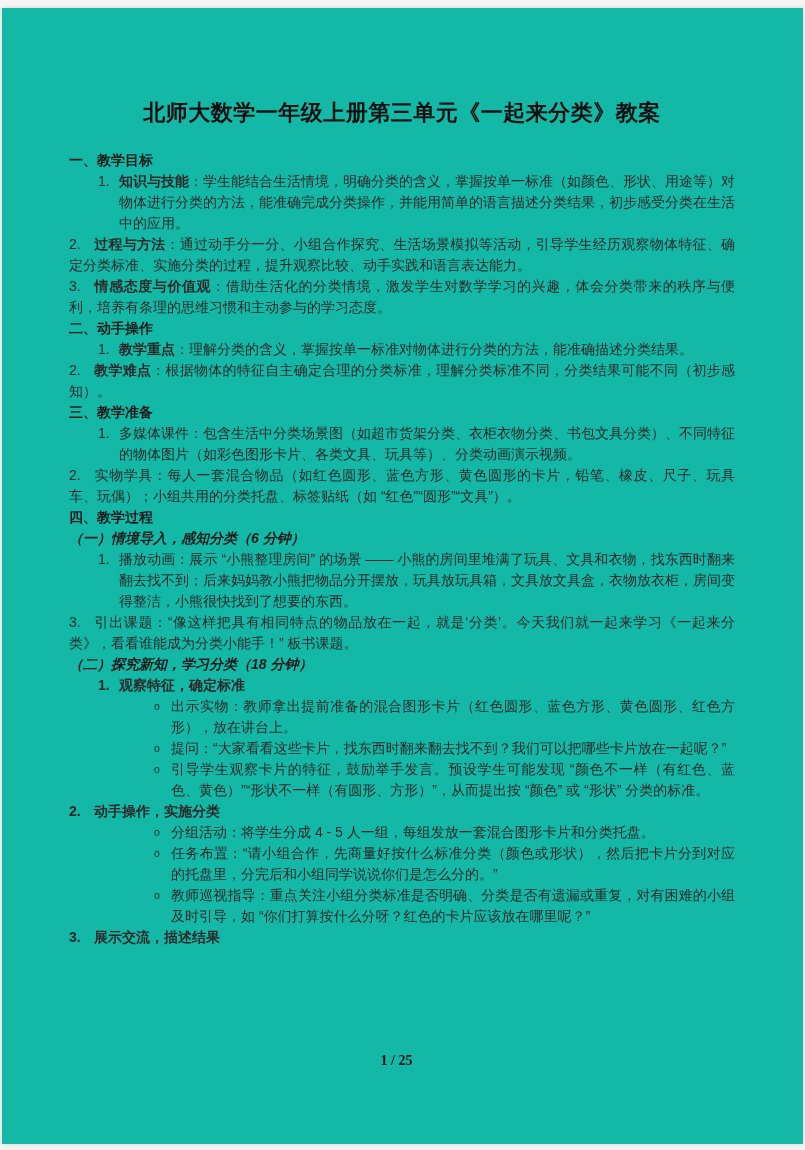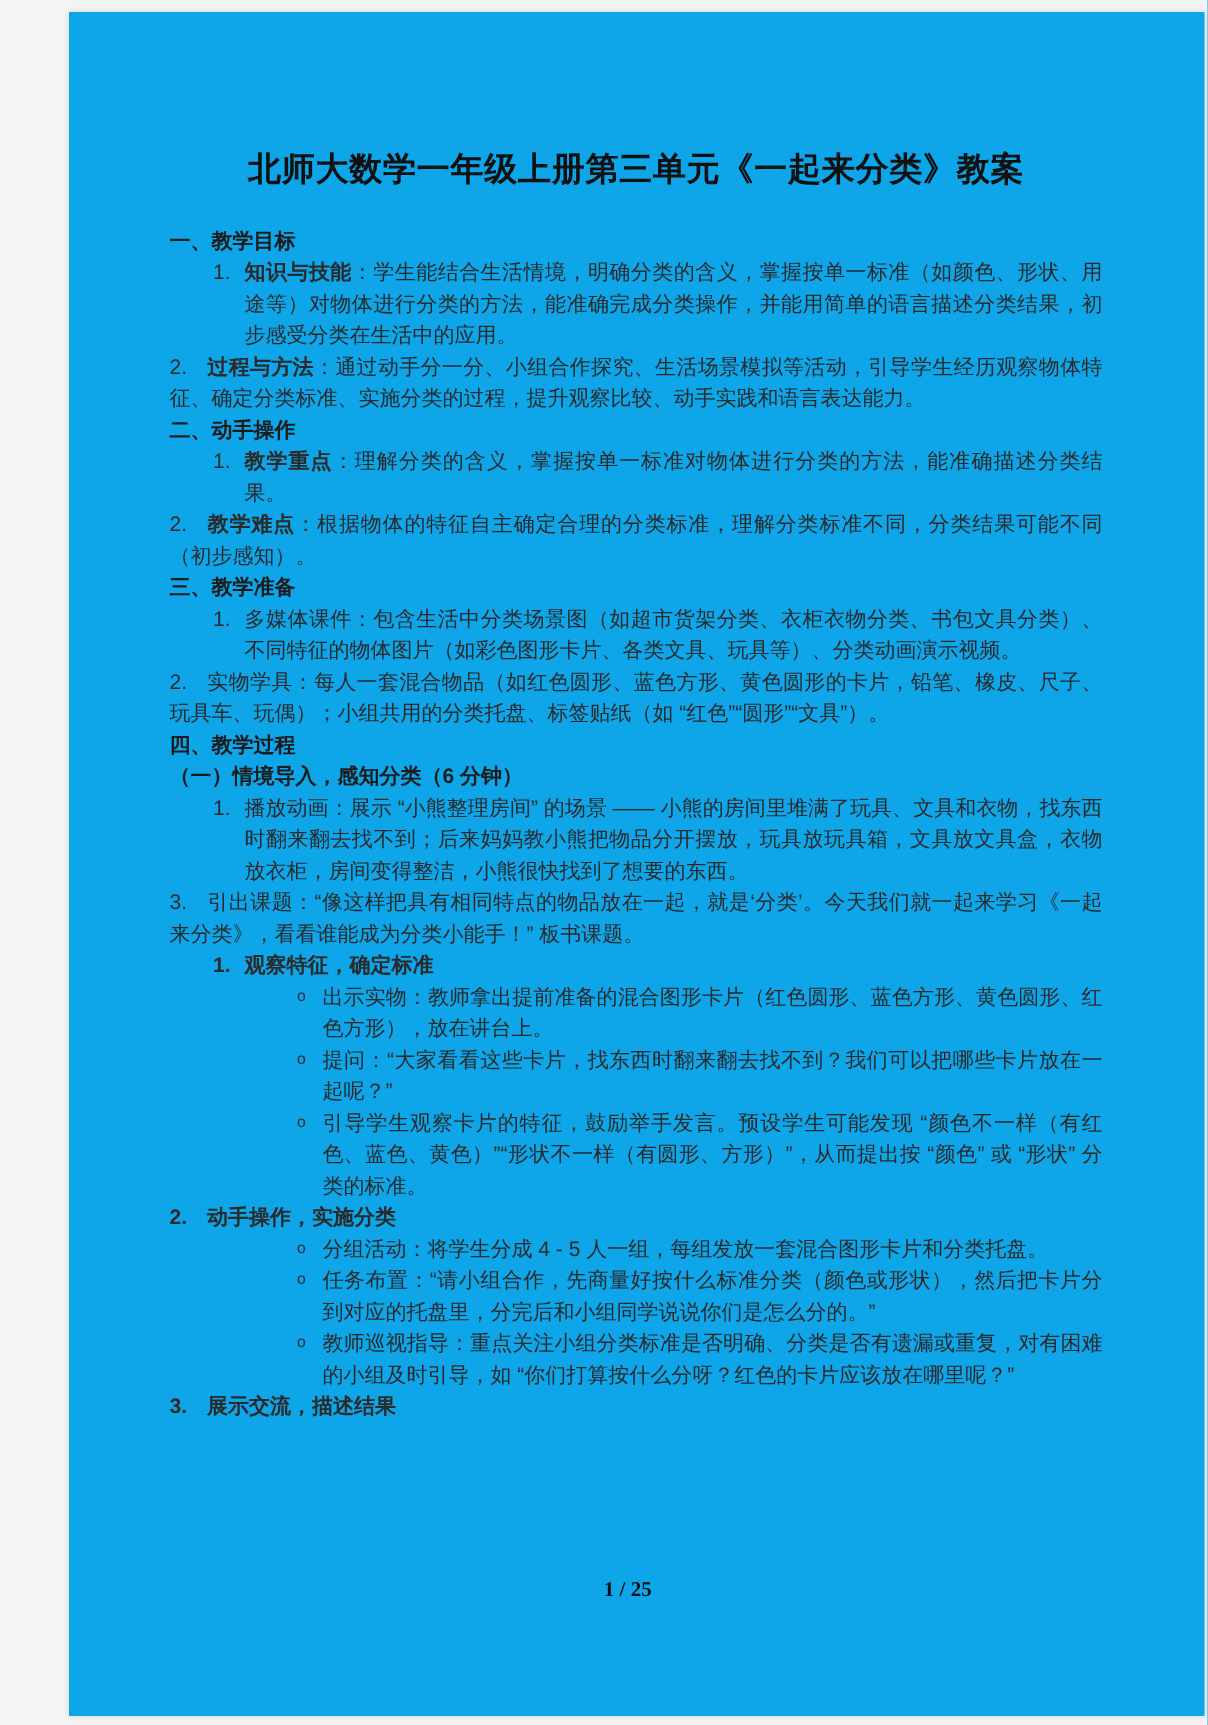--- a/index.html
+++ b/index.html
@@ -5,43 +5,42 @@
   html,body{margin:0;padding:0;}
   body{
     width:805px;height:1150px;
     background:#f4f4f5;
     font-family:"Liberation Sans","DejaVu Sans",sans-serif;
     position:relative;
     overflow:hidden;
   }
   .page{
     position:absolute;top:8px;left:2px;right:2px;bottom:6px;
-    background:#0ea5e9;
+    background:#14b8a6;
     box-shadow:0 0 4px rgba(0,0,0,0.14);
-    margin-left:44px;
   }
   .content{
     padding:90px 68px 0 67px;
     font-size:14px;
     line-height:21px;
     color:#2a2a2a;
     text-align:justify;
   }
   .doc-title{
     text-align:center;
     font-size:22px;
     line-height:29px;
     font-weight:700;
     color:#111;
     margin:0 0 23px 0;
     letter-spacing:0.5px;
   }
   .blk{margin:0;}
   .h1{font-weight:700;color:#1c1c1c;}
-  .sub{font-weight:700;color:#1c1c1c;}
+  .sub{font-weight:700;color:#1c1c1c;font-style:italic;}
   .li1,.li1b{display:flex;margin-left:29px;}
   .li1 .num,.li1b .num{flex:0 0 21px;width:21px;}
   .li1 .txt,.li1b .txt{flex:1;min-width:0;}
   .li1b{font-weight:700;}
   .li0 .num,.li0b .num{display:inline-block;width:25px;}
   .li0b{font-weight:700;}
   .bullet{display:flex;margin-left:85px;}
   .bullet .b{flex:0 0 17px;width:17px;font-size:10.5px;line-height:21px;}
   .bullet .txt{flex:1;min-width:0;}
   b{font-weight:700;}
@@ -62,39 +61,41 @@
 <div class="page">
   <div class="content">
     <div class="doc-title">北师大数学一年级上册第三单元《一起来分类》教案</div>
     <div class="doc-body">
         <div class="blk h1">一、教学目标</div>
         <div class="blk li1">
           <span class="num">1.</span>
           <span class="txt"><b>知识与技能</b>：学生能结合生活情境，明确分类的含义，掌握按单一标准（如颜色、形状、用途等）对物体进行分类的方法，能准确完成分类操作，并能用简单的语言描述分类结果，初步感受分类在生活中的应用。</span>
         </div>
         <div class="blk li0"><span class="num">2.</span><span class="txt"><b>过程与方法</b>：通过动手分一分、小组合作探究、生活场景模拟等活动，引导学生经历观察物体特征、确定分类标准、实施分类的过程，提升观察比较、动手实践和语言表达能力。</span></div>
+        <div class="blk li0"><span class="num">3.</span><span class="txt"><b>情感态度与价值观</b>：借助生活化的分类情境，激发学生对数学学习的兴趣，体会分类带来的秩序与便利，培养有条理的思维习惯和主动参与的学习态度。</span></div>
         <div class="blk h1">二、动手操作</div>
         <div class="blk li1">
           <span class="num">1.</span>
           <span class="txt"><b>教学重点</b>：理解分类的含义，掌握按单一标准对物体进行分类的方法，能准确描述分类结果。</span>
         </div>
         <div class="blk li0"><span class="num">2.</span><span class="txt"><b>教学难点</b>：根据物体的特征自主确定合理的分类标准，理解分类标准不同，分类结果可能不同（初步感知）。</span></div>
         <div class="blk h1">三、教学准备</div>
         <div class="blk li1">
           <span class="num">1.</span>
           <span class="txt">多媒体课件：包含生活中分类场景图（如超市货架分类、衣柜衣物分类、书包文具分类）、不同特征的物体图片（如彩色图形卡片、各类文具、玩具等）、分类动画演示视频。</span>
         </div>
         <div class="blk li0"><span class="num">2.</span><span class="txt">实物学具：每人一套混合物品（如红色圆形、蓝色方形、黄色圆形的卡片，铅笔、橡皮、尺子、玩具车、玩偶）；小组共用的分类托盘、标签贴纸（如 “红色”“圆形”“文具”）。</span></div>
         <div class="blk h1">四、教学过程</div>
         <div class="blk sub">（一）情境导入，感知分类（6 分钟）</div>
         <div class="blk li1">
           <span class="num">1.</span>
           <span class="txt">播放动画：展示 “小熊整理房间” 的场景 —— 小熊的房间里堆满了玩具、文具和衣物，找东西时翻来翻去找不到；后来妈妈教小熊把物品分开摆放，玩具放玩具箱，文具放文具盒，衣物放衣柜，房间变得整洁，小熊很快找到了想要的东西。</span>
         </div>
         <div class="blk li0"><span class="num">3.</span><span class="txt">引出课题：“像这样把具有相同特点的物品放在一起，就是‘分类’。今天我们就一起来学习《一起来分类》，看看谁能成为分类小能手！” 板书课题。</span></div>
+        <div class="blk sub">（二）探究新知，学习分类（18 分钟）</div>
         <div class="blk li1b">
           <span class="num">1.</span>
           <span class="txt">观察特征，确定标准</span>
         </div>
         <div class="blk bullet">
           <span class="b">o</span>
           <span class="txt">出示实物：教师拿出提前准备的混合图形卡片（红色圆形、蓝色方形、黄色圆形、红色方形），放在讲台上。</span>
         </div>
         <div class="blk bullet">
           <span class="b">o</span>

